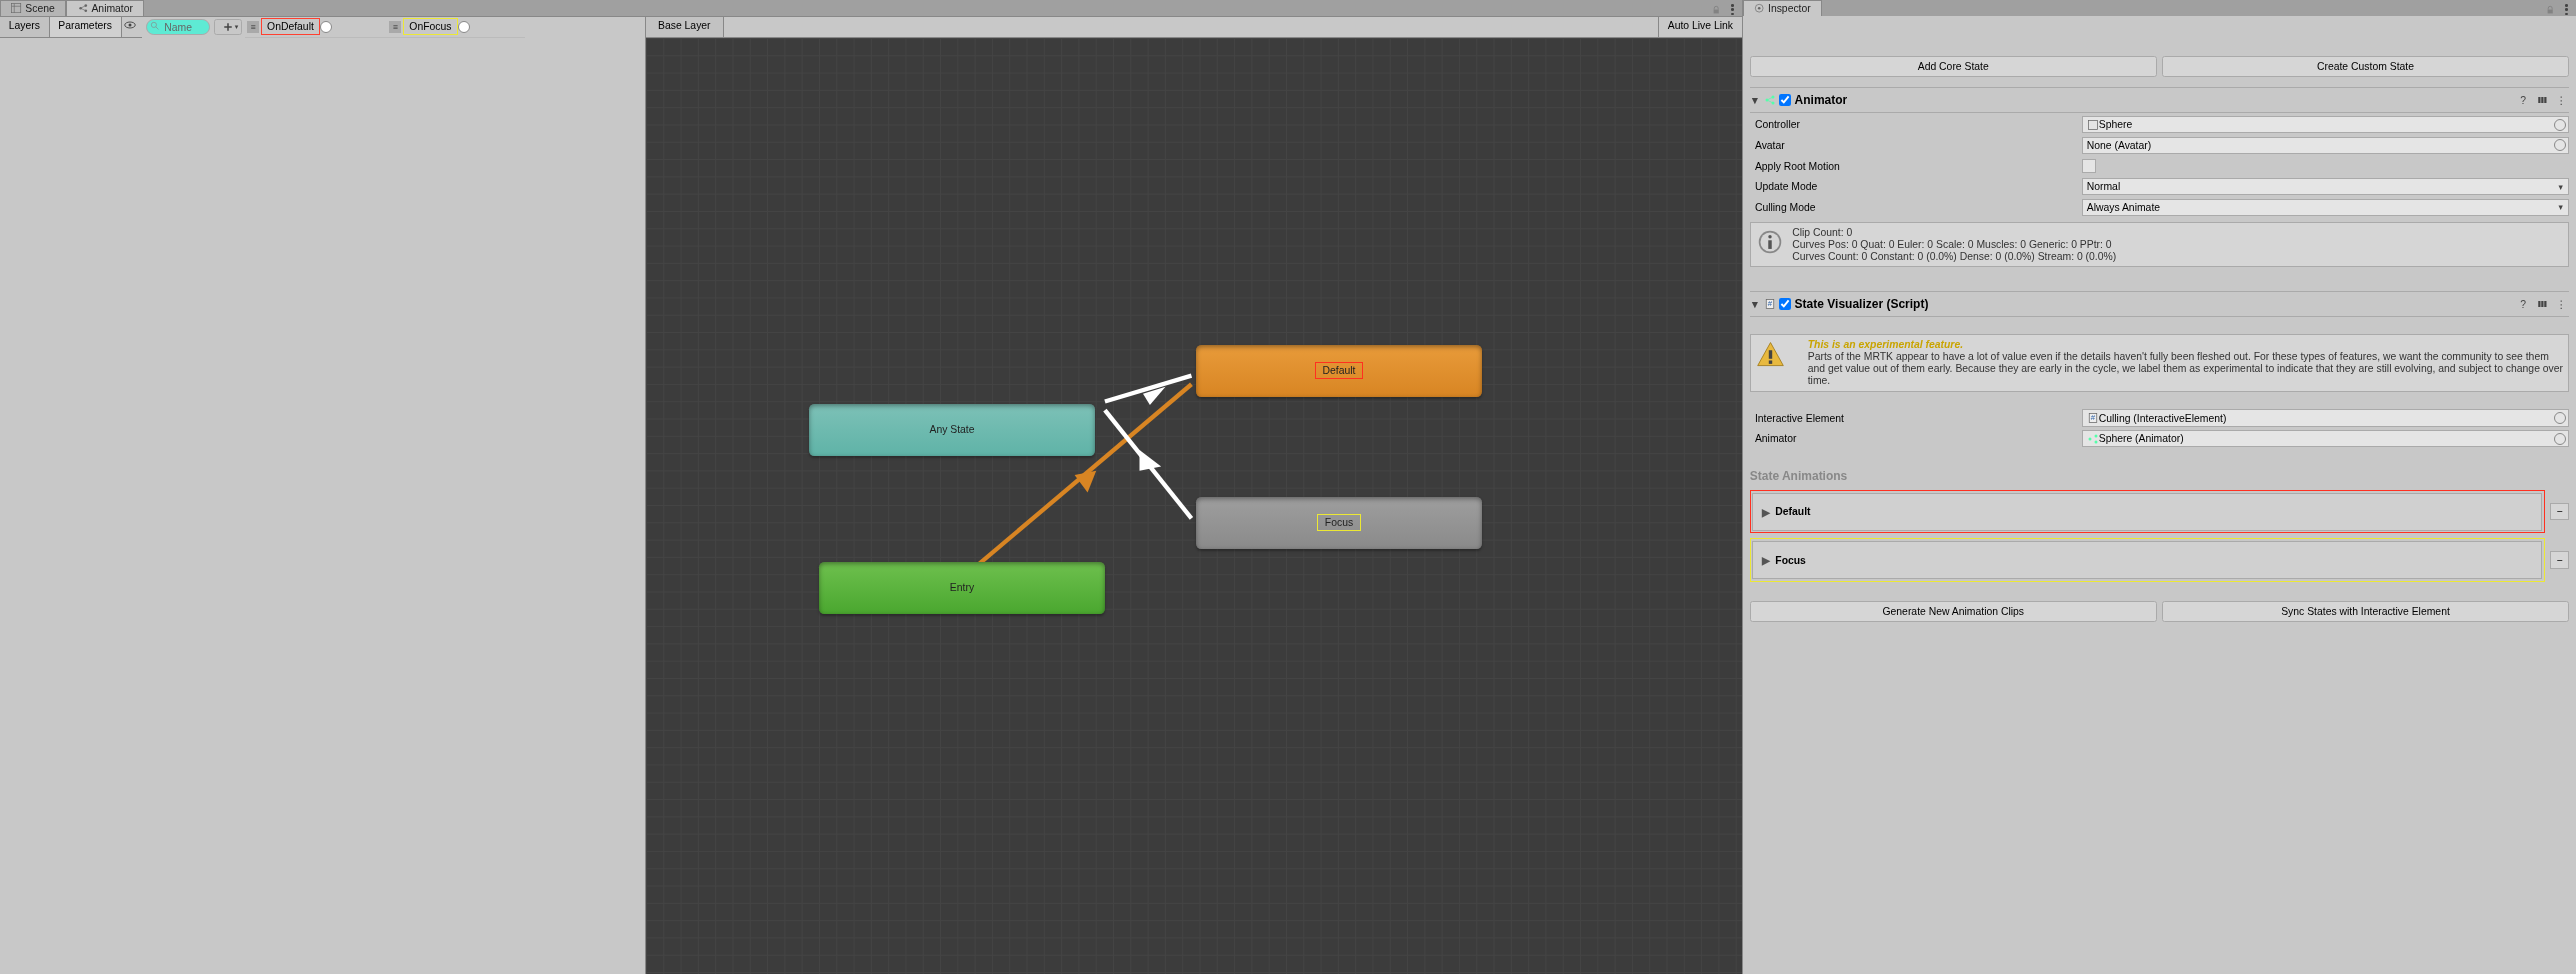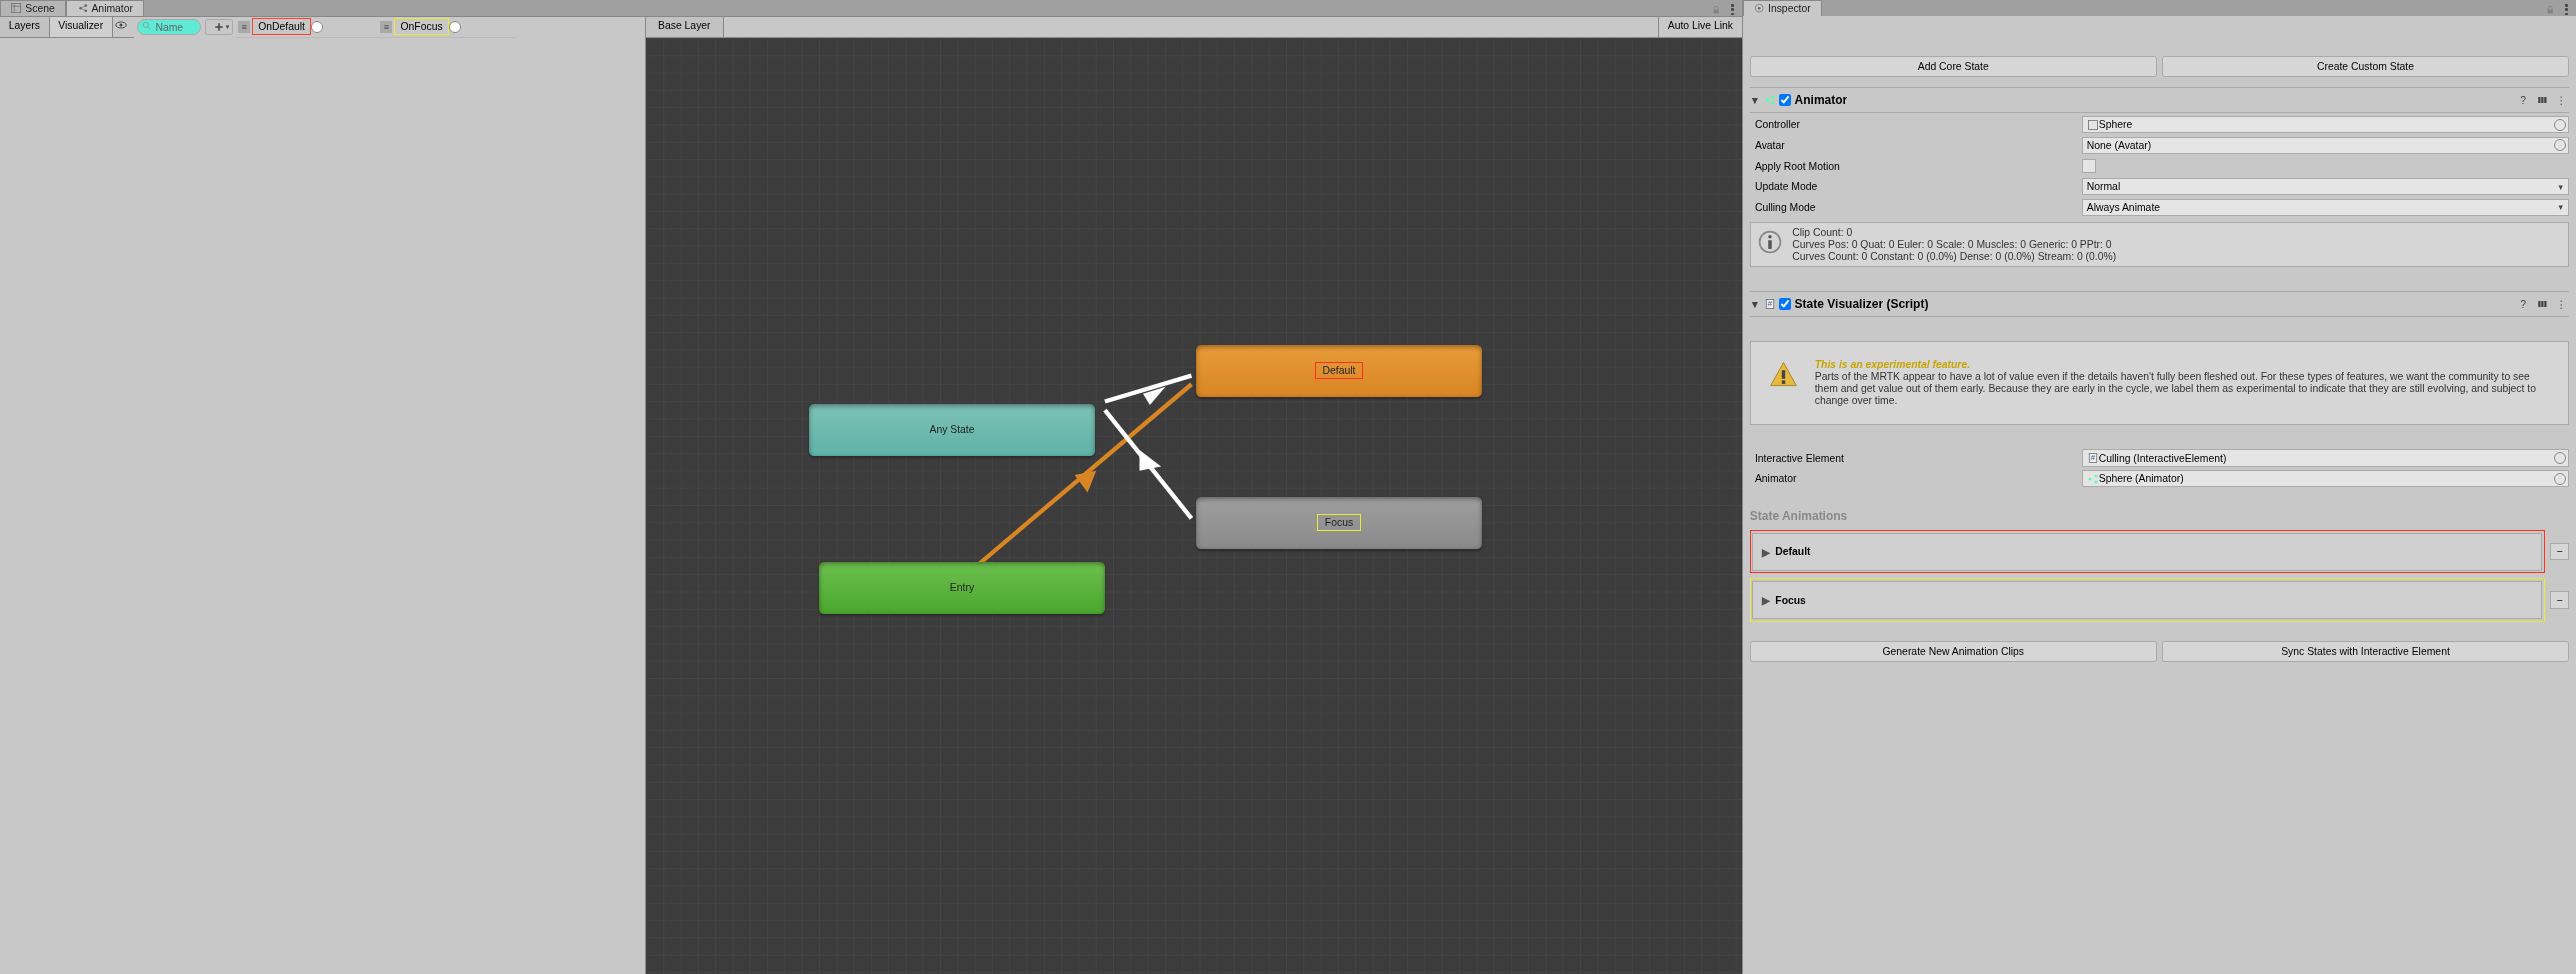--- a/index.html
+++ b/index.html
@@ -92,21 +92,21 @@
 .prop-field.dropdown::after { content:"▾"; position:absolute; right:5.2px; font-size:8.7px; color:#444;}
 .checkbox-field { width: 14px; height: 14px; background: #e5e5e5; border: 0.9px solid #aaa; }
 
 
 .info-box { display: flex; background: #d6d6d6; border: 0.9px solid #aaa; padding: 3.5px; margin: 3.5px 0; gap: 7px; }
 .info-icon { width: 31px; height: 31px; flex-shrink: 0; display:flex; align-items:center; justify-content:center;}
 .info-text { font-size: 9.5px; line-height: 12px; color: #333; }
 .info-text .exp { color: #c9a400; font-weight: bold; font-style:italic;}
 
 
-.warning-box { display: flex; background: #d6d6d6; border: 0.9px solid #aaa; padding: 17px; margin: 22px 0; gap: 16px; font-size:9.5px;}
+.warning-box { display: flex; background: #d6d6d6; border: 0.9px solid #aaa; padding: 4px; margin: 15px 0; gap: 22px; font-size:9.5px;}
 
 
 .section-title { color: #888; font-weight: bold; font-size: 12px; margin: 19px 0 5.2px 0; }
 .state-anim { display: flex; align-items: center; height: 38px; background: #d0d0d0; border: 0.9px solid #aaa; margin-bottom: 5.2px; }
 .state-anim-box { flex: 1; display: flex; align-items: center; padding-left: 8.7px; font-size: 12px; font-weight: bold; }
 .state-anim-box .arrow { margin-right: 5.2px; color: #555; }
 .state-anim-wrap { padding: 1.7px; }
 .state-anim-wrap.red { border: 1.7px solid #ff3020; display:flex;}
 .state-anim-wrap.yellow { border: 1.7px solid #ece834; display:flex;}
 .minus-btn { width: 19px; height: 17.3px; background: #d6d6d6; border: 0.9px solid #aaa; display: flex; align-items: center; justify-content: center; margin-left: 5.2px;}
@@ -150,21 +150,21 @@
           <span></span>
         </div>
     </div>
 
     <div class="animator-body">
 
       <div class="params-sidebar">
         <div class="params-header">
           <div class="params-subtabs">
             <div class="params-subtab">Layers</div>
-            <div class="params-subtab active">Visualizer</div>
+            <div class="params-subtab active">Parameters</div>
           </div>
           <div class="params-spacer"></div>
           <div class="eye-icon">
             <svg class="icon-svg" viewBox="0 0 16 16">
                 <ellipse cx="8" cy="8" rx="7" ry="4" fill="none" stroke="#444" stroke-width="1.2"></ellipse>
                 <circle cx="8" cy="8" r="2" fill="#444"></circle>
               </svg>
           </div>
         </div>
         <div class="search-row">

